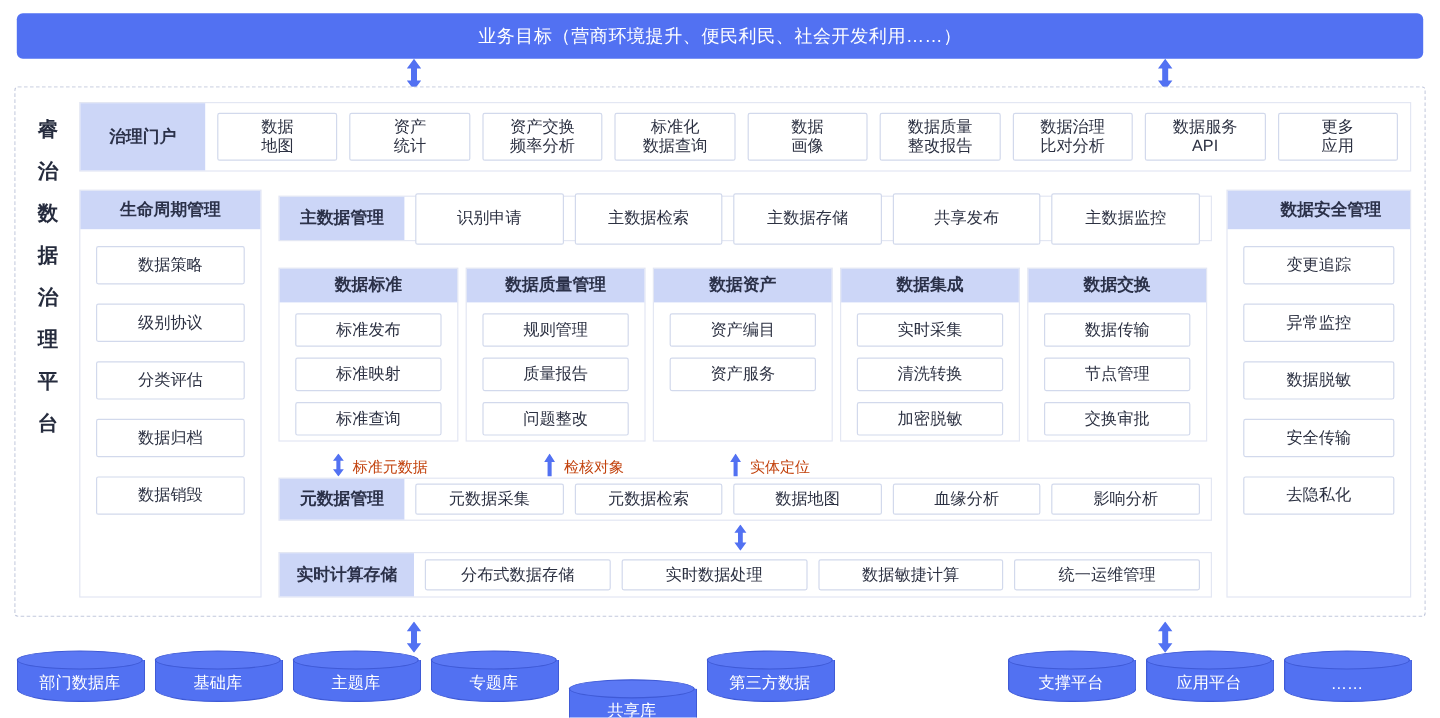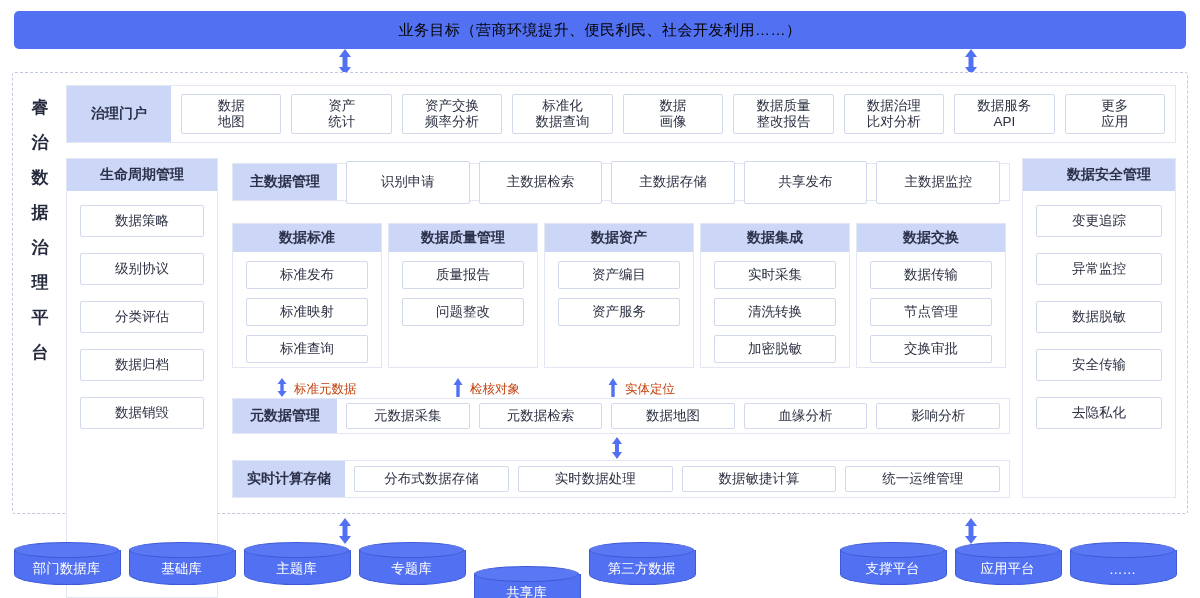--- a/index.html
+++ b/index.html
@@ -11,21 +11,21 @@
     overflow:hidden;
     position:relative;
   }
   .canvas{position:relative;width:1200px;height:598px;}
 
   
   .goal-banner{
     position:absolute;left:14px;top:11px;width:1172px;height:38px;
     background:#5271f2;border-radius:5px;
     display:flex;align-items:center;justify-content:center;
-    color:#000000;font-size:15px;font-weight:400;letter-spacing:.5px;
+    color:#ffffff;font-size:15px;font-weight:400;letter-spacing:.5px;
   }
 
   
   .arrow{position:absolute;width:18px;}
   .arrow svg{display:block;}
 
   
   .platform{
     position:absolute;left:12px;top:72px;width:1176px;height:442px;
     border:1px dashed #c3c9dd;border-radius:3px;background:#fff;
@@ -61,21 +61,21 @@
     position:absolute;left:0;top:0;width:104px;height:56px;
   }
   .portal-chips{
     position:absolute;left:104px;top:0;height:56px;width:1004px;
     display:flex;align-items:center;gap:10px;padding:0 10px;
     box-sizing:border-box;
   }
   .portal-chips .chip{flex:1;height:40px;white-space:pre-line;}
 
   
-  #lifecycle{left:66px;top:158px;width:152px;height:440px;}
+  #lifecycle{left:66px;top:158px;width:152px;height:340px;}
   #lifecycle .panel-head{height:32px;}
   .col-body{padding:14px 13px;display:flex;flex-direction:column;gap:16px;}
   .col-body .chip{height:32px;}
 
   
   #masterdata{left:232px;top:163px;width:778px;height:38px;}
   #masterdata .panel-head{position:absolute;left:0;top:0;width:104px;height:36px;}
   .row-chips{
     position:absolute;top:0;height:36px;display:flex;align-items:center;
     gap:9px;padding:0 9px;box-sizing:border-box;
@@ -221,20 +221,21 @@
     <div class="mid-body">
       <div class="chip">标准发布</div>
       <div class="chip">标准映射</div>
       <div class="chip">标准查询</div>
     </div>
   </div>
 
   <div class="panel mid-col" id="col-quality">
     <div class="panel-head">数据质量管理</div>
     <div class="mid-body">
+      <div class="chip">规则管理</div>
       <div class="chip">质量报告</div>
       <div class="chip">问题整改</div>
     </div>
   </div>
 
   <div class="panel mid-col" id="col-asset">
     <div class="panel-head">数据资产</div>
     <div class="mid-body">
       <div class="chip">资产编目</div>
       <div class="chip">资产服务</div>

